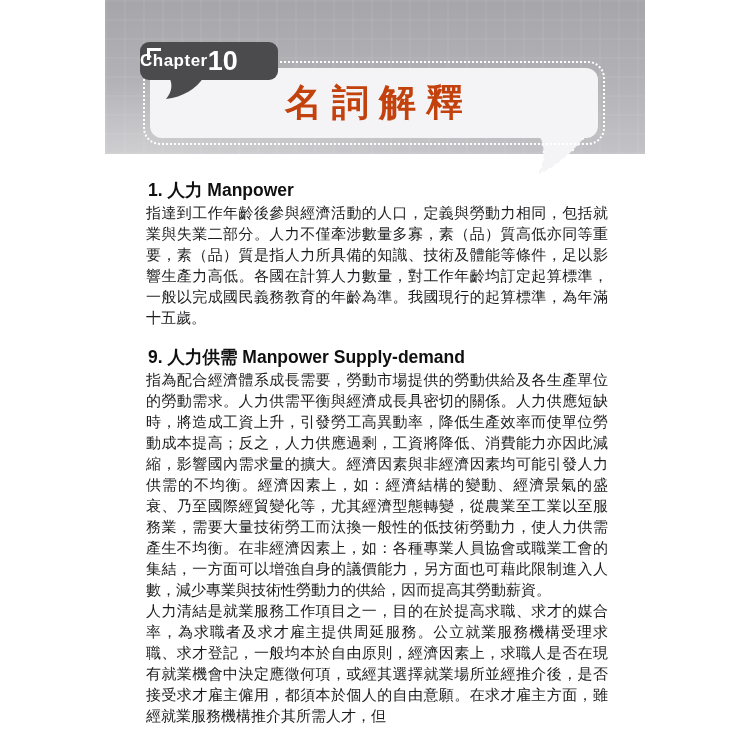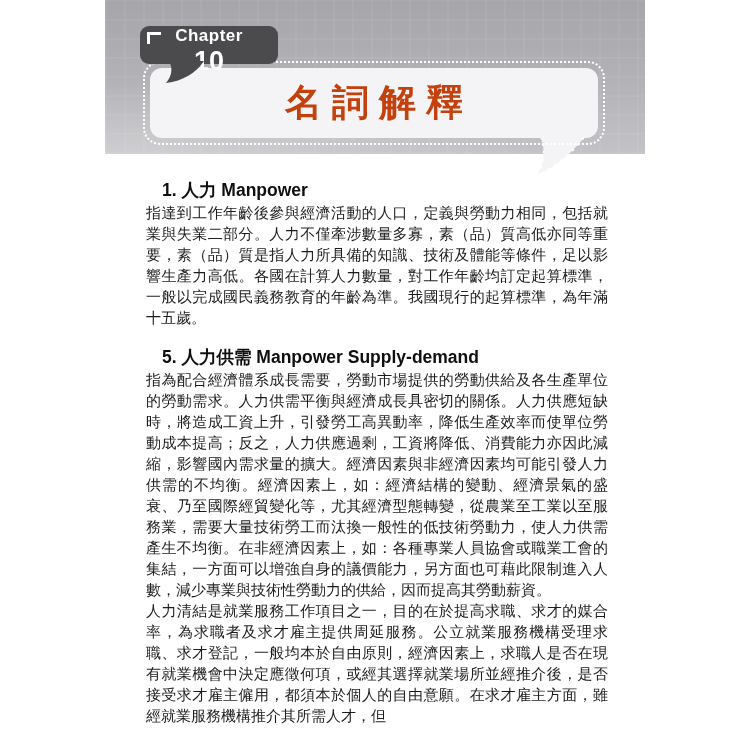--- a/index.html
+++ b/index.html
@@ -32,37 +32,37 @@
     border-radius:17px; pointer-events:none;
   }
   .title {
     margin:0; height:70px; line-height:70px; text-align:center;
     font-size:37px; font-weight:bold; letter-spacing:10px; text-indent:10px;
     color:#c2410c;
   }
 
   
   .badge {
-    position:absolute; left:35px; top:26px; width:138px; height:38px;
+    position:absolute; left:35px; top:42px; width:138px; height:38px;
     background:#4b4b4d; border-radius:9px;
     display:flex; align-items:center; box-sizing:border-box;
-    color:#ffffff; z-index:3;flex-direction:column;
+    color:#ffffff; z-index:3;
   }
   .bracket {
     position:absolute; left:7px; top:6px; width:11px; height:9px;
     border-left:3px solid #ffffff; border-top:3px solid #ffffff;
   }
   .chapter-word { font-size:17px; font-weight:bold; letter-spacing:0.5px; }
   .chapter-num  { font-size:27px; font-weight:bold; }
   .badge-tail   { position:absolute; left:26px; top:35px; overflow:visible; }
 
   
   .content { position:absolute; left:146px; top:180px; width:462px; }
   .content h2 {
-    margin:18px 16px 3px; font-size:17.5px; line-height:20px; font-weight:bold;
+    margin:18px 2px 3px; font-size:17.5px; line-height:20px; font-weight:bold;
     color:#0f0f10; font-family:"Liberation Sans","DejaVu Sans",sans-serif;
   }
   .content section:first-child h2 { margin-top:0; }
   .content p {
     margin:0; font-size:15px; line-height:21px; text-align:justify;
     color:#1c1c1e; font-family:"Liberation Serif","DejaVu Serif",serif;
   }
 </style>
 </head>
 <body>
@@ -92,21 +92,21 @@
   </div>
 
   <main class="content">
 
     <section>
       <h2>1. 人力 Manpower</h2>
       <p>指達到工作年齡後參與經濟活動的人口，定義與勞動力相同，包括就業與失業二部分。人力不僅牽涉數量多寡，素（品）質高低亦同等重要，素（品）質是指人力所具備的知識、技術及體能等條件，足以影響生產力高低。各國在計算人力數量，對工作年齡均訂定起算標準，一般以完成國民義務教育的年齡為準。我國現行的起算標準，為年滿十五歲。</p>
     </section>
 
     <section>
-      <h2>5. 人力供需 Manpower Supply-demand</h2>
+      <h2>9. 人力供需 Manpower Supply-demand</h2>
       <p>指為配合經濟體系成長需要，勞動市場提供的勞動供給及各生產單位的勞動需求。人力供需平衡與經濟成長具密切的關係。人力供應短缺時，將造成工資上升，引發勞工高異動率，降低生產效率而使單位勞動成本提高；反之，人力供應過剩，工資將降低、消費能力亦因此減縮，影響國內需求量的擴大。經濟因素與非經濟因素均可能引發人力供需的不均衡。經濟因素上，如：經濟結構的變動、經濟景氣的盛衰、乃至國際經貿變化等，尤其經濟型態轉變，從農業至工業以至服務業，需要大量技術勞工而汰換一般性的低技術勞動力，使人力供需產生不均衡。在非經濟因素上，如：各種專業人員協會或職業工會的集結，一方面可以增強自身的議價能力，另方面也可藉此限制進入人數，減少專業與技術性勞動力的供給，因而提高其勞動薪資。</p>
     </section>
 
     <section>
       <p>人力清結是就業服務工作項目之一，目的在於提高求職、求才的媒合率，為求職者及求才雇主提供周延服務。公立就業服務機構受理求職、求才登記，一般均本於自由原則，經濟因素上，求職人是否在現有就業機會中決定應徵何項，或經其選擇就業場所並經推介後，是否接受求才雇主僱用，都須本於個人的自由意願。在求才雇主方面，雖經就業服務機構推介其所需人才，但</p>
     </section>
 
   </main>
 
 </div>

